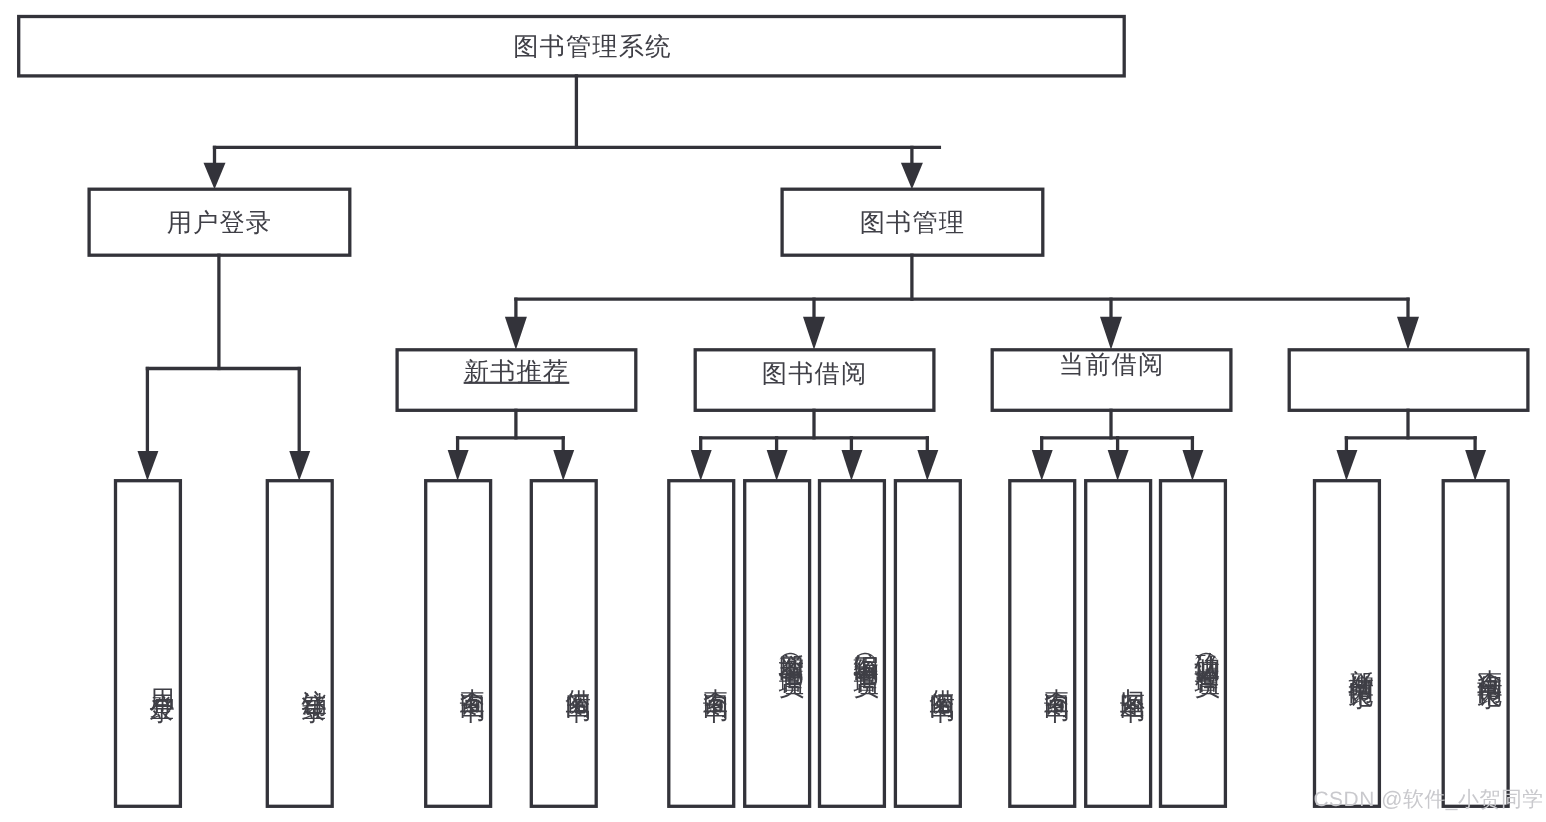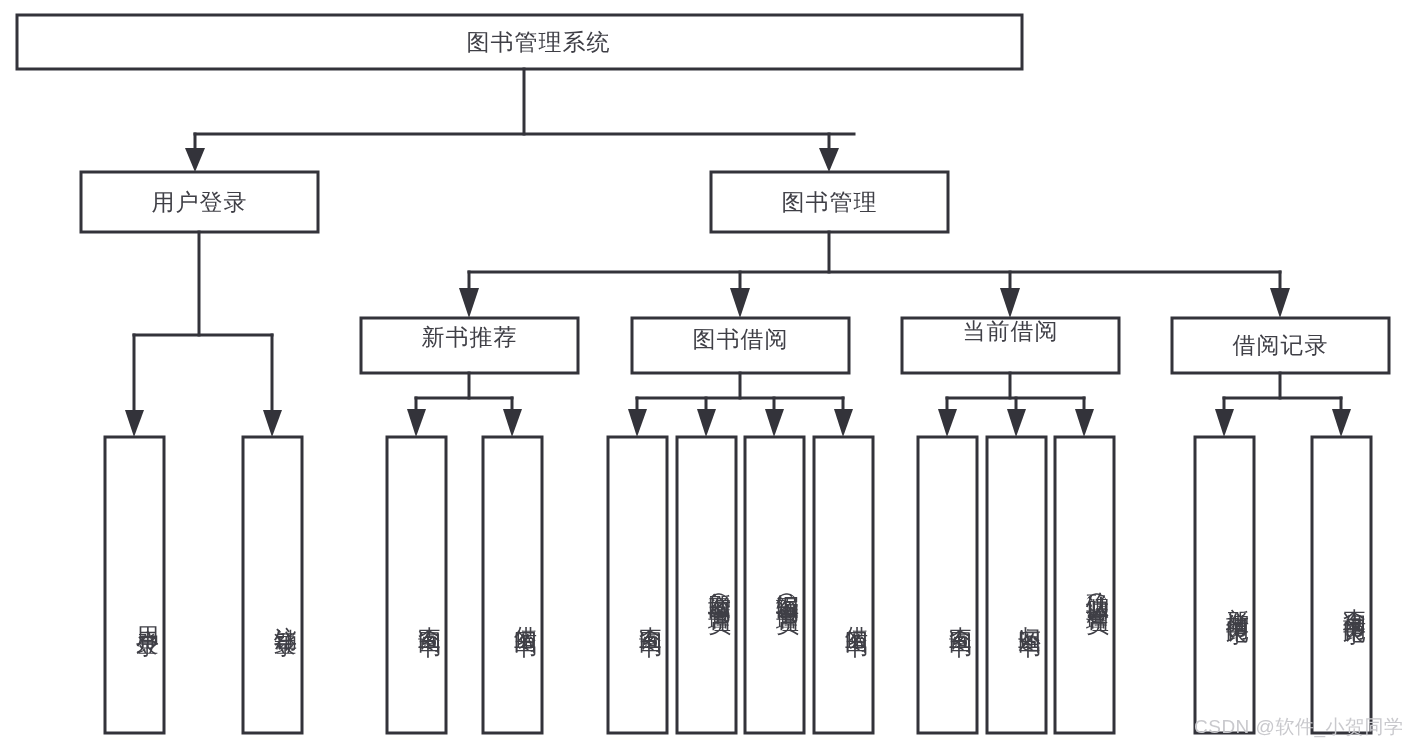--- a/index.html
+++ b/index.html
@@ -167,24 +167,23 @@
 
     <rect class="node-box" x="1195" y="437" width="59" height="296"></rect>
     <rect class="node-box" x="1312" y="437" width="59" height="296"></rect>
   </svg>
 
   <div class="node-label-h" style="left:17px; top:15px; width:1043px; height:54px;">图书管理系统</div>
 
   <div class="node-label-h" style="left:81px; top:172px; width:237px; height:60px;">用户登录</div>
   <div class="node-label-h" style="left:711px; top:172px; width:237px; height:60px;">图书管理</div>
 
-  <div class="node-label-h" style="left:361px; top:318px; width:217px; height:38px;">新书推荐</div>
+  <div class="node-label-h" style="left:361px; top:318px; width:217px; height:38px;text-decoration:underline;">新书推荐</div>
   <div class="node-label-h" style="left:632px; top:318px; width:217px; height:43px;font-family:Liberation Serif, serif;">图书借阅</div>
   <div class="node-label-h" style="left:902px; top:304px; width:217px; height:55px;">当前借阅</div>
-  <div class="node-label-h" style="left:1172px; top:318px; width:217px; height:55px;">借阅记录</div>
 
   <div class="node-label-v" style="left:105px; top:500px; width:59px; height:228px;">用户登录</div>
   <div class="node-label-v" style="left:243px; top:500px; width:59px; height:228px;">注销登录</div>
 
   <div class="node-label-v" style="left:387px; top:500px; width:59px; height:228px;">查询图书</div>
   <div class="node-label-v" style="left:483px; top:500px; width:59px; height:228px;">借阅图书</div>
 
   <div class="node-label-v" style="left:608px; top:500px; width:59px; height:228px;">查询图书</div>
   <div class="node-label-v" style="left:677px; top:445px; width:59px; height:285px;">新增图书（管理员）</div>
   <div class="node-label-v" style="left:745px; top:445px; width:59px; height:285px;">编辑图书（管理员）</div>

